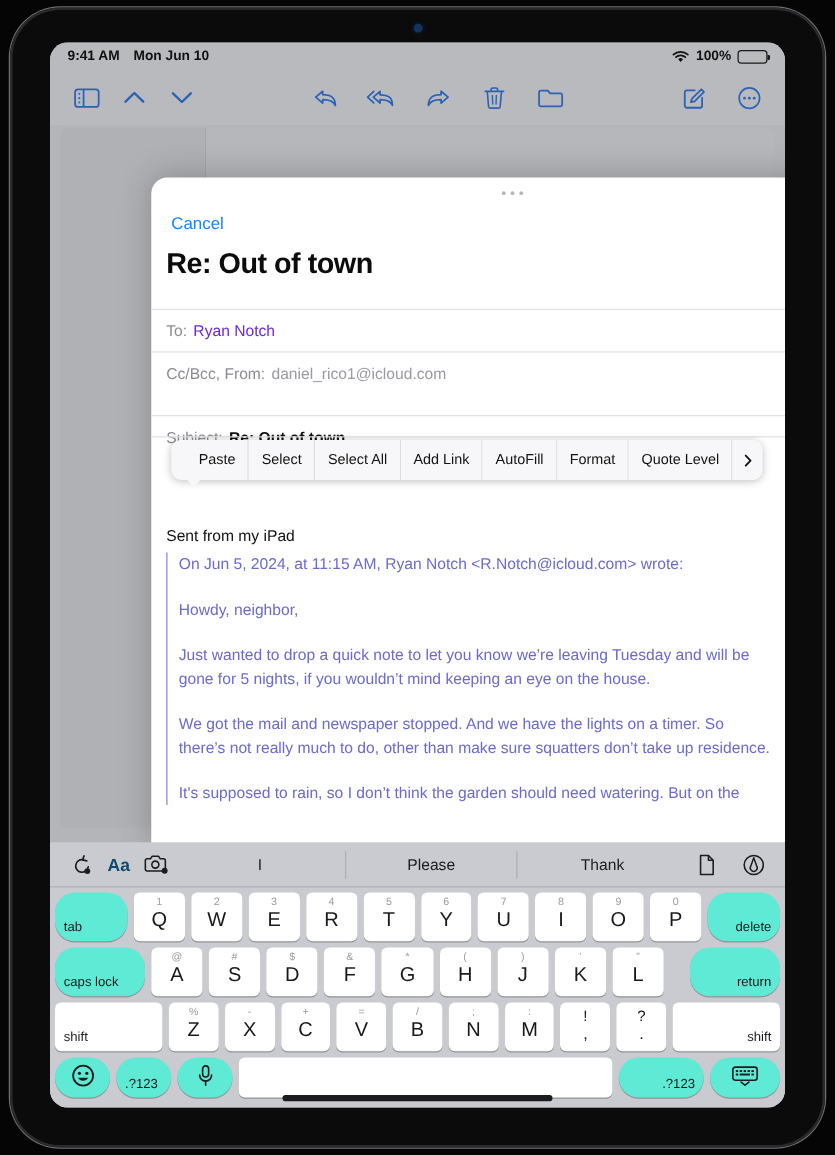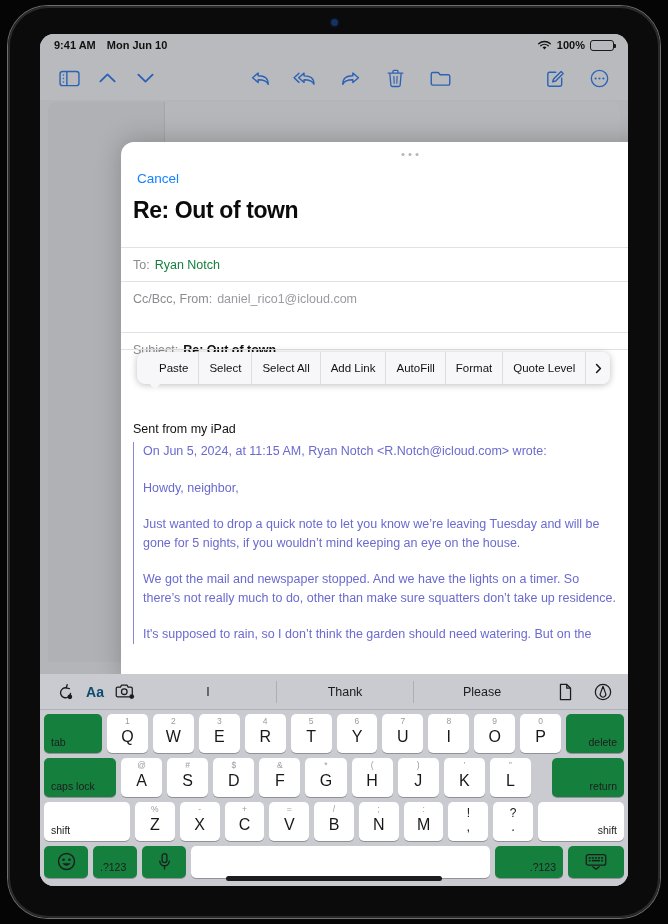--- a/index.html
+++ b/index.html
@@ -172,21 +172,21 @@
     font-size: 12.5px;
   }
   #field-to    { top: 105px; }
   #field-cc    { top: 139px; }
   #field-subj  { top: 190px; }
   #field-bottom-rule {
     position: absolute; left: 0; top: 207px;
     width: 507px; height: 1px; background: #e2e2e5;
   }
   .field-label { color: #8b8b90; margin-right: 5px; }
-  .field-value-link { color: #15803d; }
+  .field-value-link { color: #6d28d9; }
   .field-value-muted { color: #9a9aa0; }
   .field-value-bold { color: #111; font-weight: bold; }
 
   
   #context-menu {
     position: absolute; left: 16px; top: 210px;
     height: 32px;
     display: flex; align-items: stretch;
     background: #f7f7f9;
     border-radius: 8px;
@@ -301,24 +301,25 @@
   }
   .key .alt {
     position: absolute;
     top: 3px; left: 0; right: 0;
     text-align: center;
     font-size: 8.5px;
     color: #9b9ba0;
     line-height: 1;
   }
   .key.mod {
-    background: #15803d;
+    background: #5eead4;
     color: #1c1c1e;
     font-size: 10.5px;
     box-shadow: 0 1px 0 rgba(0,0,0,0.28);
+    border-radius: 16px;
   }
   .key.mod .label-bl {
     position: absolute;
     left: 7px; bottom: 5px;
     font-size: 10.5px; color: #1c1c1e;
   }
   .key.mod .label-br {
     position: absolute;
     right: 7px; bottom: 5px;
     font-size: 10.5px; color: #1c1c1e;
@@ -552,22 +553,22 @@
         <span class="pred-icon">
           <svg viewBox="0 0 22 18" width="20" height="17">
             <path d="M1.4 5.6 A1.5 1.5 0 0 1 2.9 4.1 L5.9 4.1 L7.3 1.9 L13.1 1.9 L14.5 4.1 L17.5 4.1 A1.5 1.5 0 0 1 19 5.6 L19 13.3 A1.5 1.5 0 0 1 17.5 14.8 L2.9 14.8 A1.5 1.5 0 0 1 1.4 13.3 Z" stroke="#1c1c1e" stroke-width="1.4" fill="none" stroke-linejoin="round"></path>
             <circle cx="10.2" cy="9.2" r="3.1" stroke="#1c1c1e" stroke-width="1.4" fill="none"></circle>
             <circle cx="18.4" cy="14.6" r="2.6" fill="#1c1c1e"></circle>
           </svg>
         </span>
 
         <div class="pred-words">
           <div class="pred-word">I</div>
+          <div class="pred-word">Please</div>
           <div class="pred-word">Thank</div>
-          <div class="pred-word">Please</div>
         </div>
 
         <div class="pred-right">
           <span class="pred-icon">
             <svg viewBox="0 0 16 20" width="15" height="18">
               <path d="M2.4 1.6 L9.4 1.6 L13.6 5.8 L13.6 18.4 L2.4 18.4 Z" stroke="#1c1c1e" stroke-width="1.4" fill="none" stroke-linejoin="round"></path>
               <polyline points="9.4,1.6 9.4,5.8 13.6,5.8" stroke="#1c1c1e" stroke-width="1.4" fill="none" stroke-linejoin="round"></polyline>
             </svg>
           </span>
           <span class="pred-icon">

